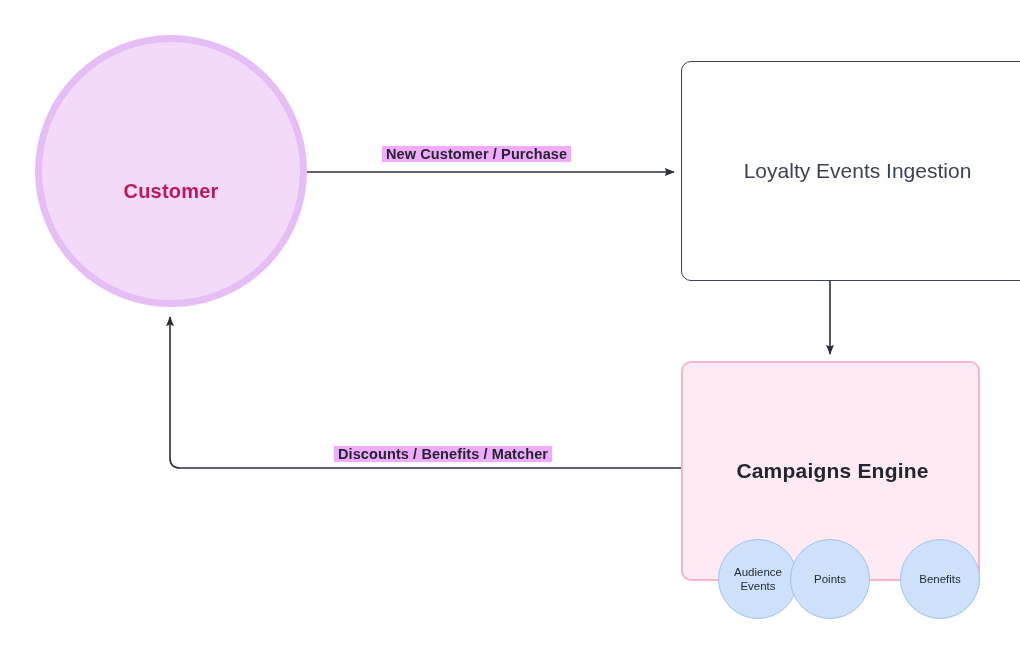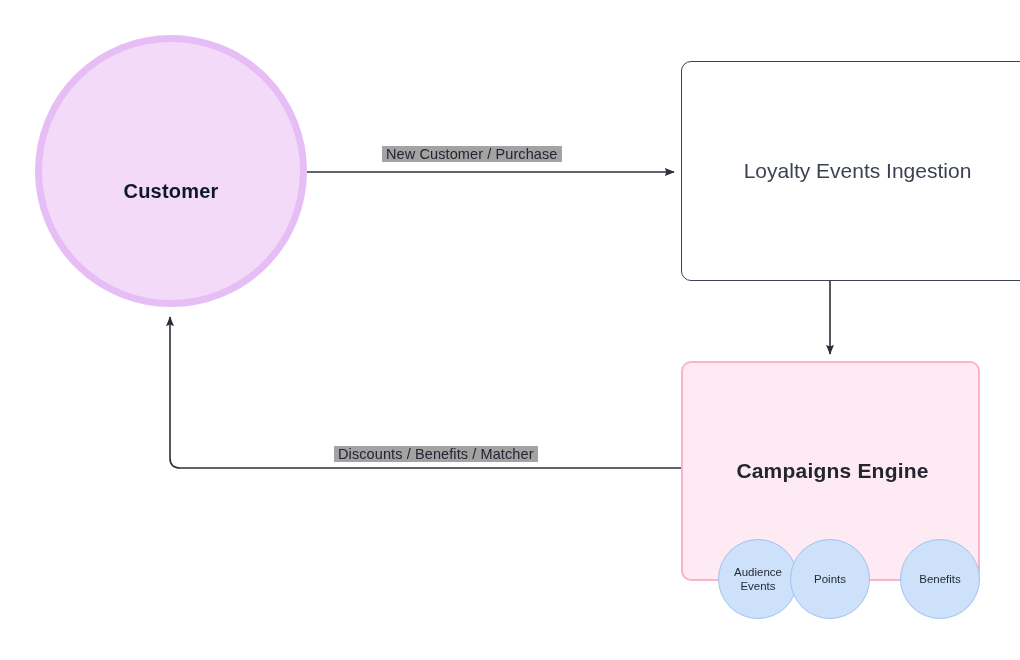--- a/index.html
+++ b/index.html
@@ -39,21 +39,21 @@
     border-radius: 50%;
     background: #f3daf9;
     border: 7px solid #e7bdf5;
     display: flex;
     align-items: center;
     justify-content: center;
   }
   .actor-label {
     font-size: 20px;
     font-weight: bold;
-    color: #0f172a;
+    color: #be185d;
     letter-spacing: 0.2px;
     margin-top: 40px;
   }
 
   
   .process-box {
     position: absolute;
     left: 681px;
     top: 61px;
     width: 353px;
@@ -115,24 +115,24 @@
   }
   .service-circle span { display: block; padding: 0 4px; }
   #svc-audience { left: 718px; top: 539px; }
   #svc-points   { left: 790px; top: 539px; }
   #svc-benefits { left: 900px; top: 539px; }
 
   
   .edge-label {
     position: absolute;
     font-size: 14.5px;
-    font-weight: normal;
+    font-weight: bold;
     color: #232630;
     white-space: nowrap;
-    background: #a3a3a3;
+    background: #f0abfc;
     padding: 0 4px;
     letter-spacing: 0.1px;
   }
   #label-top    { left: 382px; top: 146px; }
   #label-bottom { left: 334px; top: 446px; }
 </style>
 </head>
 <body>
 
 <div id="canvas">

